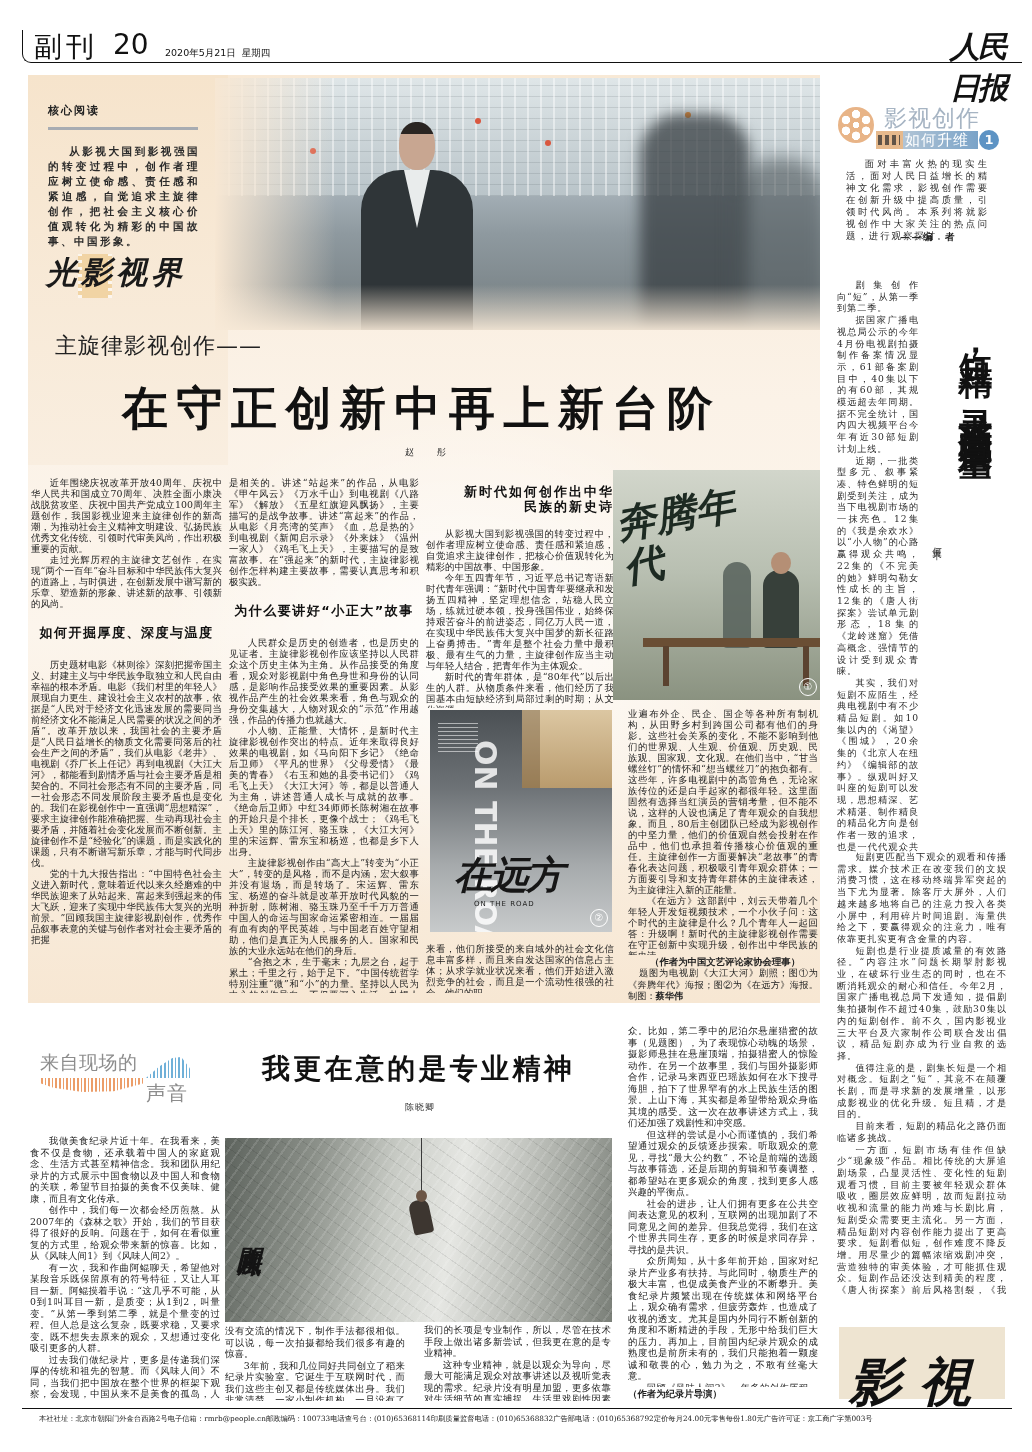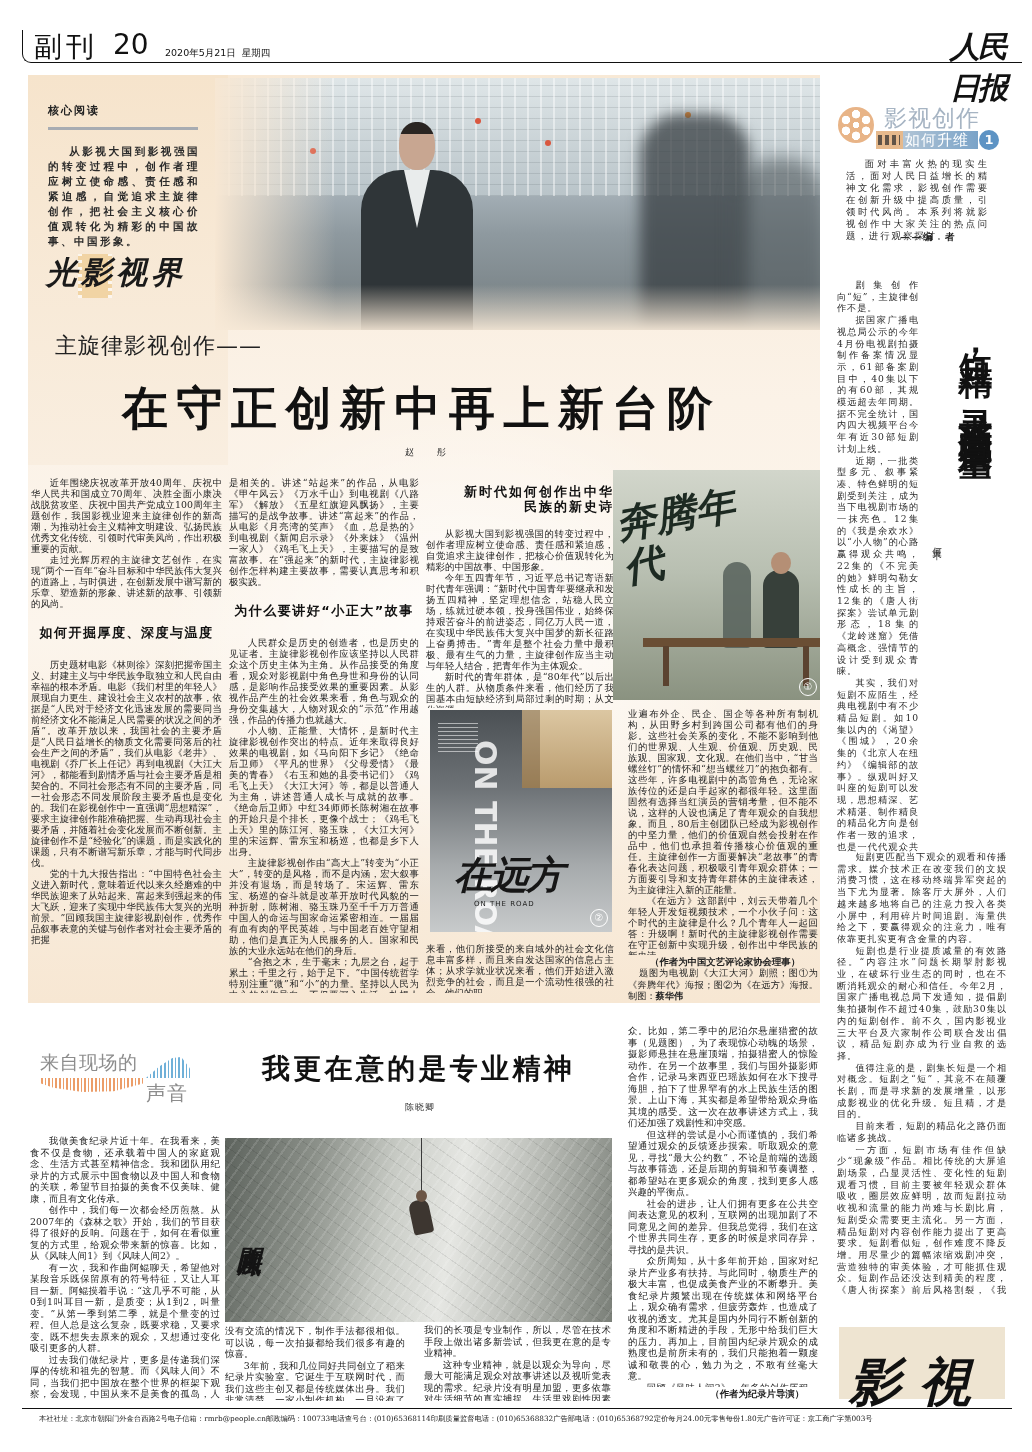--- a/index.html
+++ b/index.html
@@ -151,21 +151,21 @@
                   background:
                     repeating-linear-gradient(125deg, rgba(255,255,255,0.12) 0 2px, rgba(0,0,0,0) 2px 9px),
                     repeating-linear-gradient(35deg, rgba(0,0,0,0.08) 0 1px, rgba(0,0,0,0) 1px 12px),
                     linear-gradient(100deg, #5d635d 0%, #8b9089 22%, #c8cbc5 42%, #e6e7e3 58%, #b4b7b1 78%, #7a7f78 100%); }
   .photo-bottom .rope { left:196px; top:0; width:1px; height:70px; background:#3a3a3a; }
   .photo-bottom .climber { left:186px; top:62px; width:20px; height:34px; background:#3d3630; border-radius:8px 8px 3px 3px; transform:rotate(-12deg); }
   .photo-bottom .climber-head { left:191px; top:52px; width:11px; height:12px; border-radius:50%; background:#6c5646; }
   .photo-bottom .cal { left:8px; top:96px; writing-mode:vertical-rl; text-orientation:upright; font-family:"DejaVu Serif", serif;
                   font-weight:bold; font-style:italic; font-size:24px; letter-spacing:-2px; color:#141414; }
   .bcol { line-height:11.5px; }
-  .b-byline { left:628px; top:1388px; width:176px; text-align:right; font-family:"DejaVu Sans", sans-serif; font-weight:bold; font-size:9.4px; color:#222; }
+  .b-byline { left:628px; top:1388px; width:176px; font-family:"DejaVu Sans", sans-serif; font-weight:bold; font-size:9.4px; color:#222; }
 
   
   .ftr-rule { left:22px; top:1408px; width:990px; height:0; border-top:1.6px solid #111; }
   .ftr { left:39px; top:1413px; width:900px; height:12px; display:flex; white-space:nowrap; overflow:hidden;
          font-family:"DejaVu Serif", serif; font-size:7.3px; line-height:12px; color:#222; }
 </style>
 </head>
 <body>
 
 <div id="page">
@@ -267,21 +267,21 @@
   <div class="abs series-bar">
     <div class="abs holes"></div>
   </div>
   <div class="abs series-2">如何升维</div>
   <div class="abs series-num">1</div>
 
   <p class="abs ed-note">面对丰富火热的现实生活，面对人民日益增长的精神文化需求，影视创作需要在创新升级中提高质量，引领时代风尚。本系列将就影视创作中大家关注的热点问题，进行观察探讨。</p>
   <div class="abs ed-sign">——编  者</div>
 
   <div class="scol" style="left:837px;top:279px;width:82px;height:573px;">
-    <p>剧集创作向“短”，主旋律创作不是。</p>
+    <p>剧集创作向“短”，从第一季到第二季。</p>
     <p>据国家广播电视总局公示的今年4月份电视剧拍摄制作备案情况显示，61部备案剧目中，40集以下的有60部，其规模远超去年同期。据不完全统计，国内四大视频平台今年有近30部短剧计划上线。</p>
     <p>近期，一批类型多元、叙事紧凑、特色鲜明的短剧受到关注，成为当下电视剧市场的一抹亮色。12集的《我是余欢水》以“小人物”的心路赢得观众共鸣，22集的《不完美的她》鲜明勾勒女性成长的主旨，12集的《唐人街探案》尝试单元剧形态，18集的《龙岭迷窟》凭借高概念、强情节的设计受到观众青睐。</p>
     <p>其实，我们对短剧不应陌生，经典电视剧中有不少精品短剧。如10集以内的《渴望》《围城》，20余集的《北京人在纽约》《编辑部的故事》。纵观叫好又叫座的短剧可以发现，思想精深、艺术精湛、制作精良的精品化方向是创作者一致的追求，也是一代代观众共同的期许。</p>
 
   </div>
 
   <div class="abs v-head">短且精，寻求新的发展增量</div>
   <div class="abs v-author">何天平</div>
 
   <div class="scol" style="left:837px;top:851px;width:170px;height:444px;">

